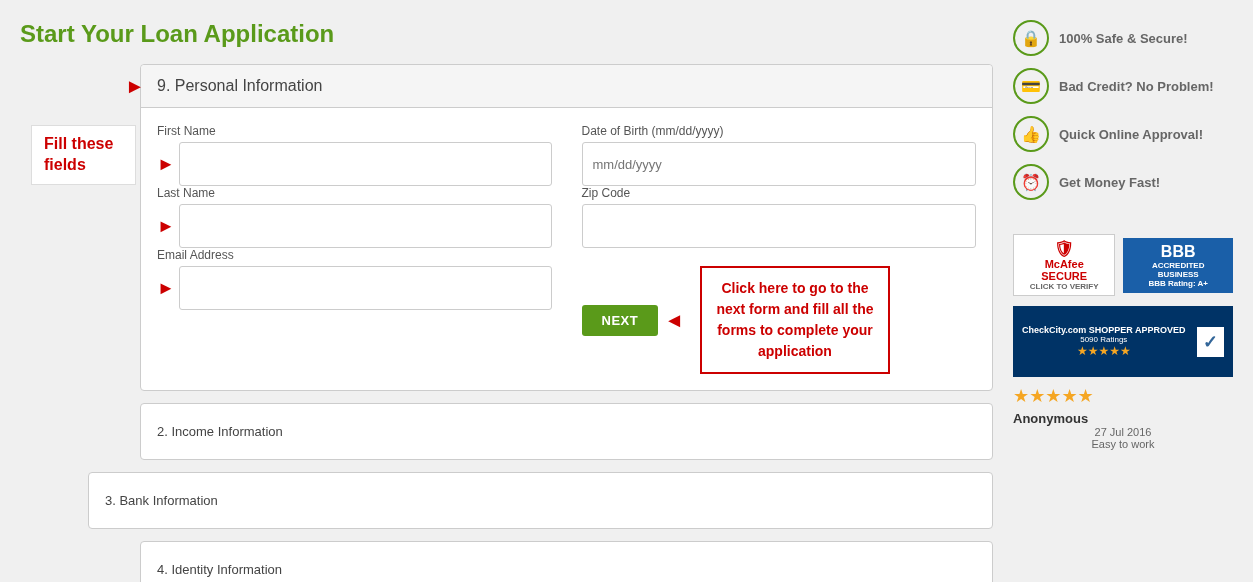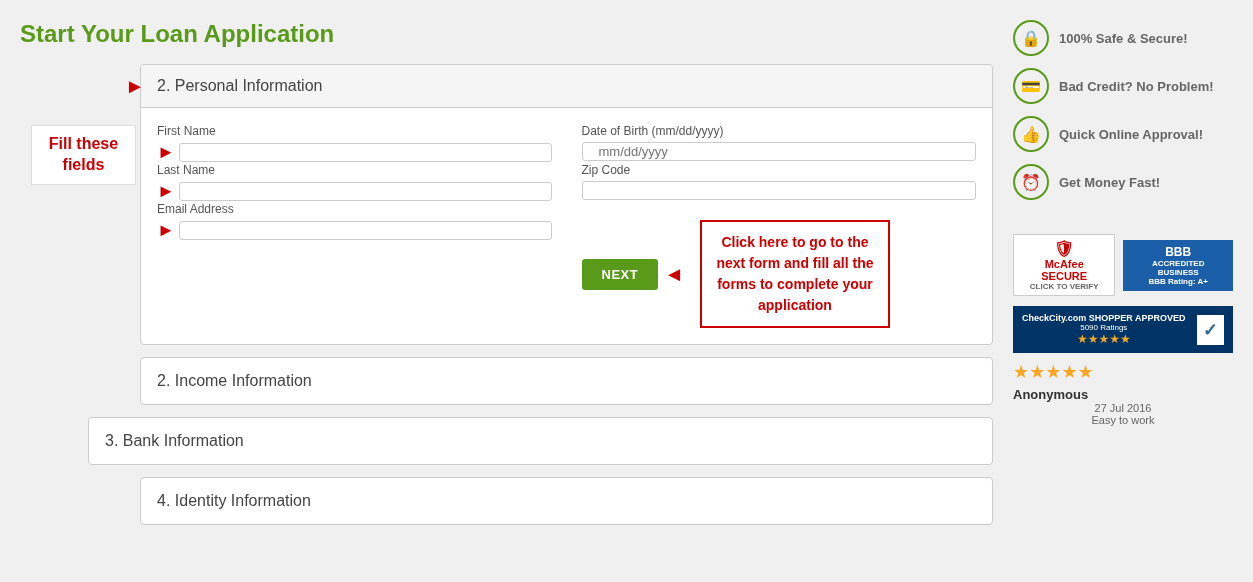--- a/index.html
+++ b/index.html
@@ -54,54 +54,53 @@
       flex: 1;
     }
     .form-label {
       font-size: 12px;
       color: #555;
       margin-bottom: 4px;
     }
     .form-input {
       border: 1px solid #ccc;
       border-radius: 3px;
-      padding: 6px 16px;
+      padding: 6px 10px;
       font-size: 13px;
       color: #999;
-      height: 19px;
+      height: 44px;
       outline: none;
     }
     .next-btn {
       background: #5a9a1a;
       color: #fff;
       border: none;
       border-radius: 3px;
       padding: 8px 20px;
       font-size: 13px;
       font-weight: bold;
       cursor: pointer;
       letter-spacing: 0.5px;
     }
     .collapsed-header {
-      padding: 14px 16px;
-      font-size: 16px;
+      padding: 20px 16px;
+      font-size: 13px;
       color: #444;
     }
     
     .fill-fields-label {
       position: absolute;
       left: -110px;
       top: 60px;
       background: #fff;
       border: 1px solid #ddd;
-      padding: 8px 6px;
+      padding: 8px 12px;
       font-size: 16px;
       font-weight: bold;
       color: #cc0000;
-      text-align: center;
       line-height: 1.3;
       width: 105px;
     }
     
     .click-tooltip {
       background: #fff;
       border: 2px solid #cc0000;
       padding: 10px 14px;
       font-size: 14px;
       font-weight: bold;
@@ -173,21 +172,21 @@
       padding: 4px 8px;
       font-size: 9px;
       color: #fff;
       font-weight: bold;
       text-align: center;
       min-width: 70px;
     }
     .shopper-badge {
       background: #003366;
       border: 1px solid #003366;
-      padding: 6px 8px;
+      padding: 18px 8px;
       color: #fff;
       font-size: 9px;
       text-align: center;
       margin-bottom: 8px;
       display: flex;
       align-items: center;
       gap: 4px;
     }
     .stars {
       color: #f5a623;
@@ -226,21 +225,21 @@
 
     <div class="form-section" style="position:relative; margin-left: 120px;">
 
       <div class="fill-fields-label">
         <span>Fill these fields</span>
       </div>
 
       <div style="position:relative; display:flex; align-items:center;">
         <span style="position:absolute; left:-16px; color:#cc0000; font-size:20px; font-weight:bold;">►</span>
         <div class="section-header" style="width:100%;">
-          <span>2. Personal Information</span>
+          <span>9. Personal Information</span>
         </div>
       </div>
 
       <div class="section-body">
 
         <div class="form-row">
           <div class="form-group">
             <label class="form-label">First Name</label>
             <div class="arrow-row">
               <span class="input-arrow">►</span>
@@ -328,21 +327,21 @@
 
     <div style="height:10px;"></div>
 
     <div class="badge-row">
       <div class="mcafee-badge">
         <div style="font-size:16px; color:#cc0000;">🛡</div>
         <div style="font-weight:bold; color:#cc0000; font-size:11px;">McAfee SECURE</div>
         <div style="font-size:8px; color:#666;">CLICK TO VERIFY</div>
       </div>
       <div class="bbb-badge">
-        <div style="font-size:12px; font-weight:bold;">BBB</div>
+        <div style="font-size:16px; font-weight:bold;">BBB</div>
         <div style="font-size:8px;">ACCREDITED BUSINESS</div>
         <div style="font-size:8px;">BBB Rating: A+</div>
       </div>
     </div>
 
     <div class="shopper-badge">
       <div>
         <div style="font-size:9px; font-weight:bold;">CheckCity.com SHOPPER APPROVED</div>
         <div style="font-size:8px;">5090 Ratings</div>
         <div style="color:#f5a623; font-size:12px;">★★★★★</div>

